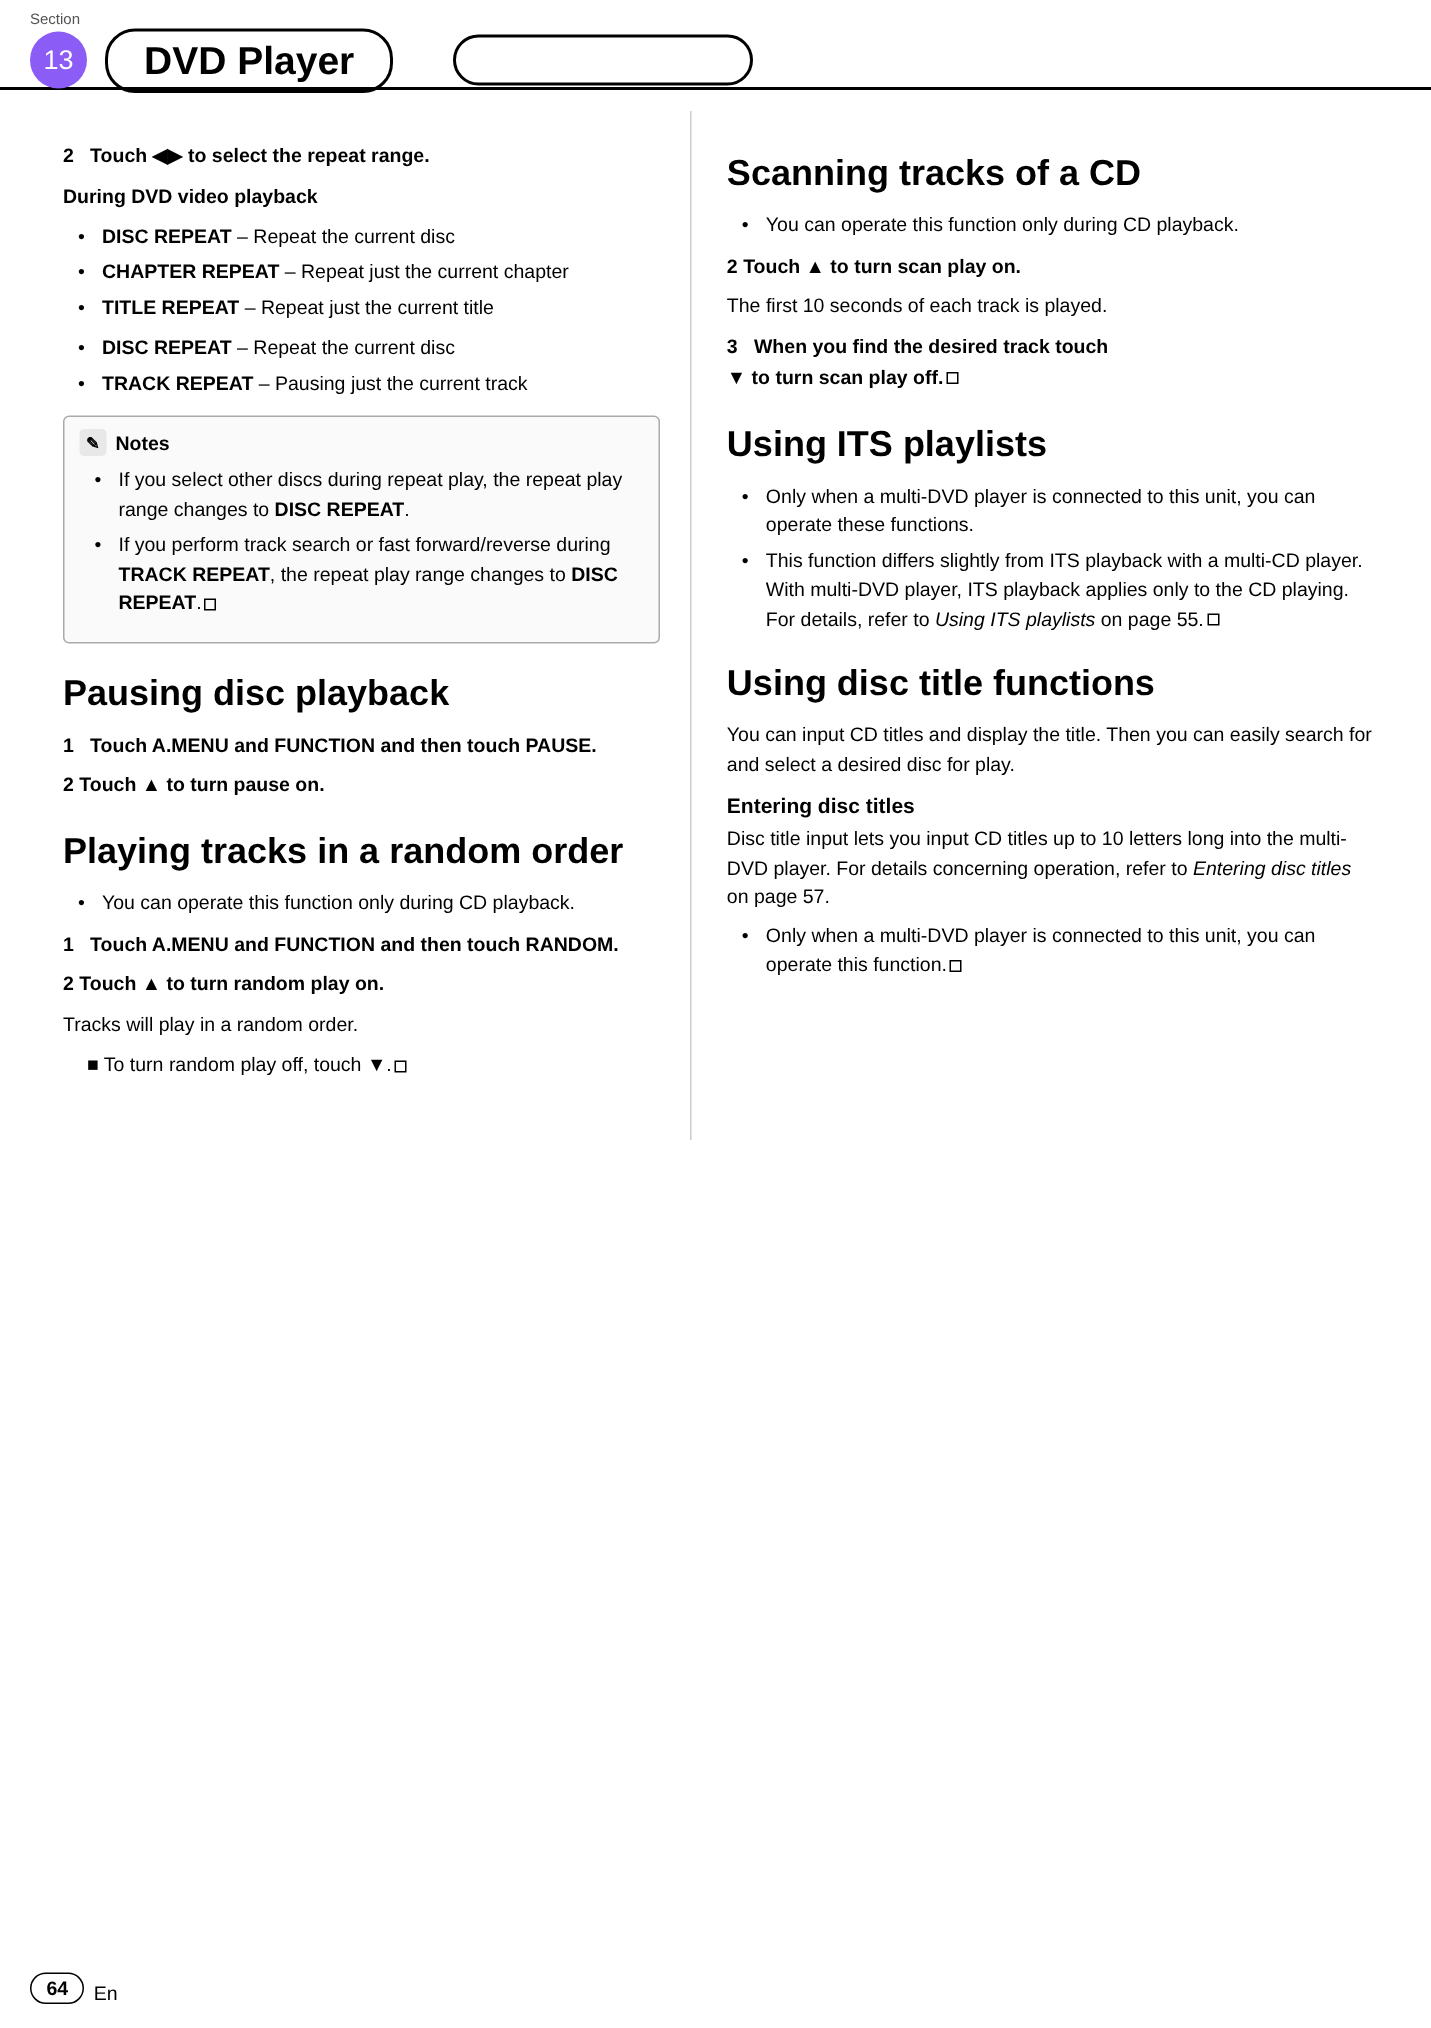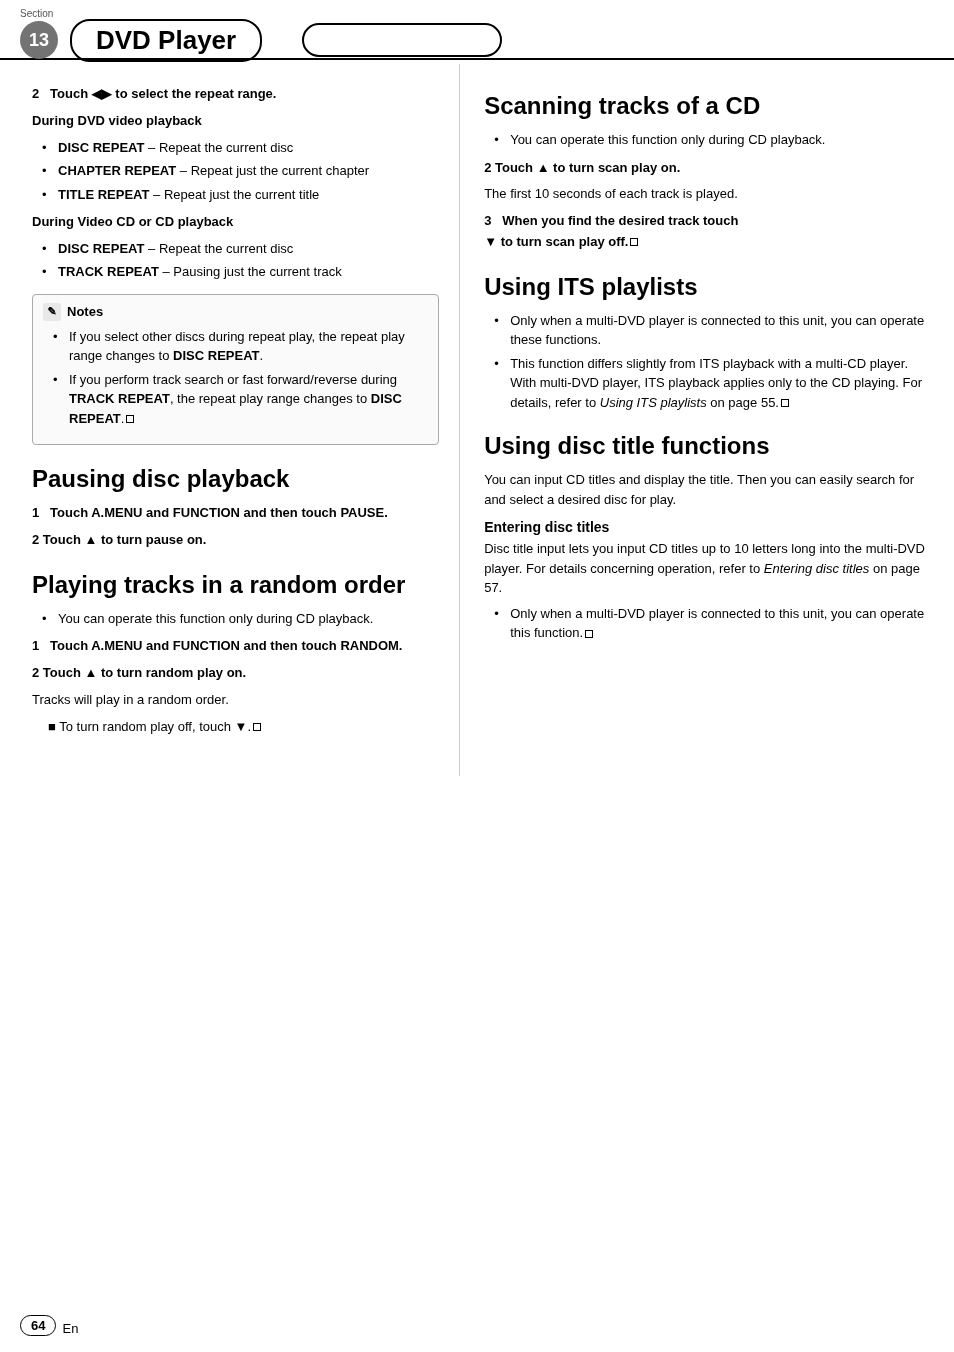--- a/index.html
+++ b/index.html
@@ -30,24 +30,24 @@
       height: 60px;
     }
     .section-label {
       font-size: 10px;
       color: #555;
       position: absolute;
       top: 8px;
       left: 20px;
     }
     .section-badge {
-      background: #737373;
+      background: #8b5cf6;
       color: #fff;
       font-size: 18px;
-      font-weight: bold;
+      font-weight: normal;
       width: 38px;
       height: 38px;
       border-radius: 50%;
       display: flex;
       align-items: center;
       justify-content: center;
       margin-right: 12px;
       margin-top: 14px;
     }
     .header-title-box {
@@ -65,21 +65,21 @@
       font-size: 14px;
       margin-left: 40px;
       margin-top: 14px;
       min-width: 200px;
       height: 34px;
     }
 
     
     .content-area {
       display: flex;
-      padding: 4px;
+      padding: 14px;
     }
     .left-col {
       width: 460px;
       padding: 20px 20px 20px 28px;
       border-right: 1px solid #ccc;
     }
     .right-col {
       width: 494px;
       padding: 20px 24px 20px 24px;
     }
@@ -193,21 +193,20 @@
       <div class="section-block">
         <div class="step-line">
           <span class="bold">2&nbsp;&nbsp;&nbsp;Touch ◀▶ to select the repeat range.</span>
         </div>
         <div class="step-line bold">During DVD video playback</div>
         <ul>
           <li><span class="bold">DISC REPEAT</span><span> – Repeat the current disc</span></li>
           <li><span class="bold">CHAPTER REPEAT</span><span> – Repeat just the current chapter</span></li>
           <li><span class="bold">TITLE REPEAT</span><span> – Repeat just the current title</span></li>
         </ul>
-        <div class="step-line bold">During Video CD or CD playback</div>
         <ul>
           <li><span class="bold">DISC REPEAT</span><span> – Repeat the current disc</span></li>
           <li><span class="bold">TRACK REPEAT</span><span> – Pausing just the current track</span></li>
         </ul>
 
         <div class="notes-box">
           <div class="notes-header">
             <div class="notes-icon">✎</div>
             <span>Notes</span>
           </div>

